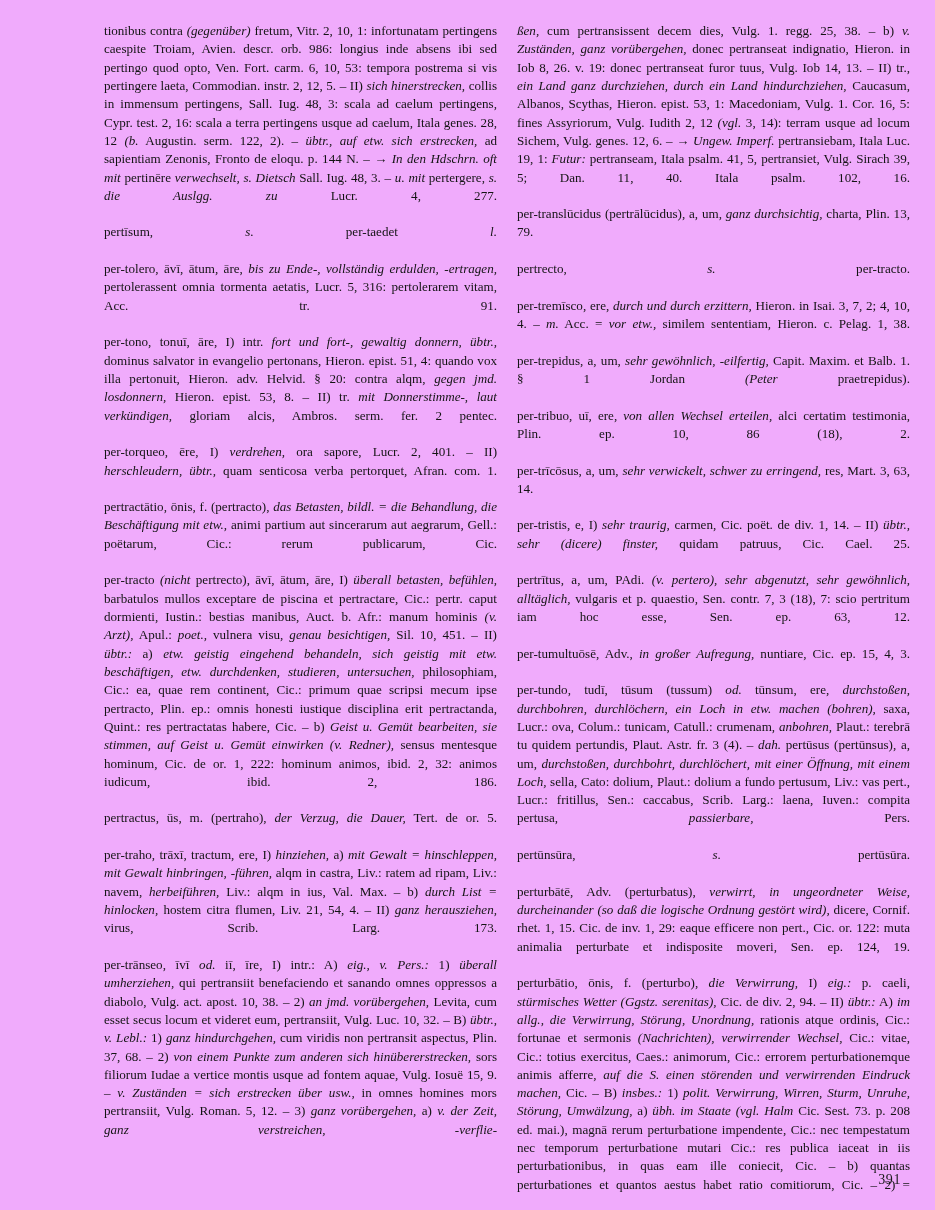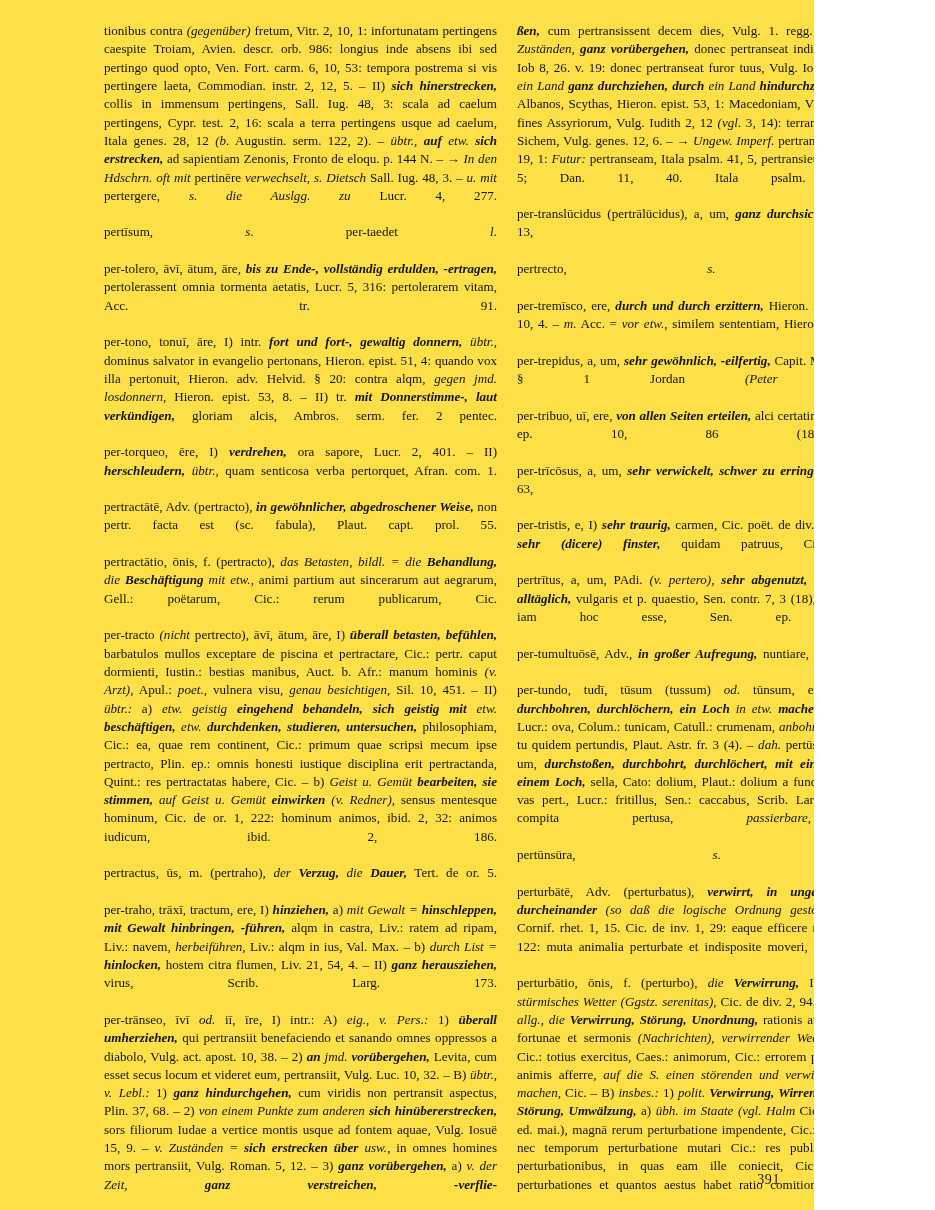--- a/index.html
+++ b/index.html
@@ -2,23 +2,23 @@
 <html><head>
 <meta charset="utf-8">
 <style>
   html, body {
     margin: 0;
     padding: 0;
     background: #ffffff;
   }
   #page {
     position: relative;
-    width: 814px;
+    width: 935px;
     height: 1210px;
-    background: #fde047;
+    background: #f0abfc;
     overflow: hidden;
     font-family: "Liberation Serif", "DejaVu Serif", serif;
     color: #141414;
   }
   #columns {
     position: absolute;
     left: 104px;
     top: 22px;
     width: 806px;
     height: 1140px;
@@ -40,21 +40,21 @@
     word-spacing: 0.02em;
   }
   
   .entry::after {
     content: "";
     display: inline-block;
     width: 100%;
   }
   b  { font-weight: normal; font-style: normal; margin-top: 32px; }
   i  { font-style: italic; font-weight: normal; }
-  bi { font-weight: bold; font-style: italic; }
+  bi { font-weight: normal; font-style: italic; }
   sup {
     font-size: 0.62em;
     vertical-align: super;
     line-height: 0;
   }
   #page-number {
     position: absolute;
     right: 34px;
     bottom: 22px;
     font-size: 14px;
@@ -68,34 +68,33 @@
 <div id="page">
 
   <div id="columns">
 
     <div class="column" id="col-left">
         <p class="entry">tionibus contra <i>(gegenüber)</i> fretum, Vitr. 2, 10, 1: infortunatam pertingens caespite Troiam, Avien. descr. orb. 986: longius inde absens ibi sed pertingo quod opto, Ven. Fort. carm. 6, 10, 53: tempora postrema si vis pertingere laeta, Commodian. instr. 2, 12, 5. – II) <bi>sich hinerstrecken,</bi> collis in immensum pertingens, Sall. Iug. 48, 3: scala ad caelum pertingens, Cypr. test. 2, 16: scala a terra pertingens usque ad caelum, Itala genes. 28, 12 <i>(b.</i> Augustin. serm. 122, 2). – <i>übtr.,</i> <bi>auf</bi> <i>etw.</i> <bi>sich erstrecken,</bi> ad sapientiam Zenonis, Fronto de eloqu. p. 144 N. – → <i>In den Hdschrn. oft mit</i> pertinēre <i>verwechselt, s. Dietsch</i> Sall. Iug. 48, 3. – <i>u. mit</i> pertergere, <i>s. die Auslgg. zu</i> Lucr. 4, 277.</p>
         <p class="entry"><b>pertīsum</b>, <i>s.</i> per-taedet <i>l.</i></p>
         <p class="entry"><b>per-tolero</b>, āvī, ātum, āre, <bi>bis zu Ende-, vollständig erdulden, -ertragen,</bi> pertolerassent omnia tormenta aetatis, Lucr. 5, 316: pertolerarem vitam, Acc. tr. 91.</p>
         <p class="entry"><b>per-tono</b>, tonuī, āre, I) intr. <bi>fort und fort-, gewaltig donnern,</bi> <i>übtr.,</i> dominus salvator in evangelio pertonans, Hieron. epist. 51, 4: quando vox illa pertonuit, Hieron. adv. Helvid. § 20: contra alqm, <i>gegen jmd. losdonnern,</i> Hieron. epist. 53, 8. – II) tr. <bi>mit Donnerstimme-, laut verkündigen,</bi> gloriam alcis, Ambros. serm. fer. 2 pentec.</p>
         <p class="entry"><b>per-torqueo</b>, ēre, I) <bi>verdrehen,</bi> ora sapore, Lucr. 2, 401. – II) <bi>herschleudern,</bi> <i>übtr.,</i> quam senticosa verba pertorquet, Afran. com. 1.</p>
-        <p class="entry"><b>pertractātē</b>, Adv. (pertracto), <bi>in gewöhnlicher, abgedroschener Weise,</bi> non pertr. facta est (sc. fabula), Plaut. capt. prol. 55.</p>
         <p class="entry"><b>pertractātio</b>, ōnis, f. (pertracto), <i>das Betasten, bildl. = die</i> <bi>Behandlung,</bi> <i>die</i> <bi>Beschäftigung</bi> <i>mit etw.,</i> animi partium aut sincerarum aut aegrarum, Gell.: poëtarum, Cic.: rerum publicarum, Cic.</p>
         <p class="entry"><b>per-tracto</b> <i>(nicht</i> pertrecto), āvī, ātum, āre, I) <bi>überall betasten, befühlen,</bi> barbatulos mullos exceptare de piscina et pertractare, Cic.: pertr. caput dormienti, Iustin.: bestias manibus, Auct. b. Afr.: manum hominis <i>(v. Arzt),</i> Apul.: <i>poet.,</i> vulnera visu, <i>genau besichtigen,</i> Sil. 10, 451. – II) <i>übtr.:</i> a) <i>etw. geistig</i> <bi>eingehend behandeln, sich geistig mit</bi> <i>etw.</i> <bi>beschäftigen,</bi> <i>etw.</i> <bi>durchdenken, studieren, untersuchen,</bi> philosophiam, Cic.: ea, quae rem continent, Cic.: primum quae scripsi mecum ipse pertracto, Plin. ep.: omnis honesti iustique disciplina erit pertractanda, Quint.: res pertractatas habere, Cic. – b) <i>Geist u. Gemüt</i> <bi>bearbeiten, sie stimmen,</bi> <i>auf Geist u. Gemüt</i> <bi>einwirken</bi> <i>(v. Redner),</i> sensus mentesque hominum, Cic. de or. 1, 222: hominum animos, ibid. 2, 32: animos iudicum, ibid. 2, 186.</p>
         <p class="entry"><b>pertractus</b>, ūs, m. (pertraho), <i>der</i> <bi>Verzug,</bi> <i>die</i> <bi>Dauer,</bi> Tert. de or. 5.</p>
         <p class="entry"><b>per-traho</b>, trāxī, tractum, ere, I) <bi>hinziehen,</bi> a) <i>mit Gewalt =</i> <bi>hinschleppen, mit Gewalt hinbringen, -führen,</bi> alqm in castra, Liv.: ratem ad ripam, Liv.: navem, <i>herbeiführen,</i> Liv.: alqm in ius, Val. Max. – b) <i>durch List =</i> <bi>hinlocken,</bi> hostem citra flumen, Liv. 21, 54, 4. – II) <bi>ganz herausziehen,</bi> virus, Scrib. Larg. 173.</p>
         <p class="entry"><b>per-trānseo</b>, īvī <i>od.</i> iī, īre, I) intr.: A) <i>eig., v. Pers.:</i> 1) <bi>überall umherziehen,</bi> qui pertransiit benefaciendo et sanando omnes oppressos a diabolo, Vulg. act. apost. 10, 38. – 2) <bi>an</bi> <i>jmd.</i> <bi>vorübergehen,</bi> Levita, cum esset secus locum et videret eum, pertransiit, Vulg. Luc. 10, 32. – B) <i>übtr., v. Lebl.:</i> 1) <bi>ganz hindurchgehen,</bi> cum viridis non pertransit aspectus, Plin. 37, 68. – 2) <i>von einem Punkte zum anderen</i> <bi>sich hinübererstrecken,</bi> sors filiorum Iudae a vertice montis usque ad fontem aquae, Vulg. Iosuë 15, 9. – <i>v. Zuständen =</i> <bi>sich erstrecken über</bi> <i>usw.,</i> in omnes homines mors pertransiit, Vulg. Roman. 5, 12. – 3) <bi>ganz vorübergehen,</bi> a) <i>v. der Zeit,</i> <bi>ganz verstreichen, -verflie-</bi></p>
       </div>
     <div class="column" id="col-right">
         <p class="entry"><bi>ßen,</bi> cum pertransissent decem dies, Vulg. 1. regg. 25, 38. – b) <i>v. Zuständen,</i> <bi>ganz vorübergehen,</bi> donec pertranseat indignatio, Hieron. in Iob 8, 26. v. 19: donec pertranseat furor tuus, Vulg. Iob 14, 13. – II) tr., <i>ein Land</i> <bi>ganz durchziehen, durch</bi> <i>ein Land</i> <bi>hindurchziehen,</bi> Caucasum, Albanos, Scythas, Hieron. epist. 53, 1: Macedoniam, Vulg. 1. Cor. 16, 5: fines Assyriorum, Vulg. Iudith 2, 12 <i>(vgl.</i> 3, 14): terram usque ad locum Sichem, Vulg. genes. 12, 6. – → <i>Ungew. Imperf.</i> pertransiebam, Itala Luc. 19, 1: <i>Futur:</i> pertranseam, Itala psalm. 41, 5, pertransiet, Vulg. Sirach 39, 5; Dan. 11, 40. Itala psalm. 102, 16.</p>
         <p class="entry"><b>per-translūcidus</b> (pertrālūcidus), a, um, <bi>ganz durchsichtig,</bi> charta, Plin. 13, 79.</p>
         <p class="entry"><b>pertrecto</b>, <i>s.</i> per-tracto.</p>
         <p class="entry"><b>per-tremīsco</b>, ere, <bi>durch und durch erzittern,</bi> Hieron. in Isai. 3, 7, 2; 4, 10, 4. – <i>m.</i> Acc. = <i>vor etw.,</i> similem sententiam, Hieron. c. Pelag. 1, 38.</p>
         <p class="entry"><b>per-trepidus</b>, a, um, <bi>sehr gewöhnlich, -eilfertig,</bi> Capit. Maxim. et Balb. 1. § 1 Jordan <i>(Peter</i> praetrepidus).</p>
-        <p class="entry"><b>per-tribuo</b>, uī, ere, <bi>von allen Seiten erteilen,</bi> alci certatim testimonia, Plin. ep. 10, 86 (18), 2.</p>
+        <p class="entry"><b>per-tribuo</b>, uī, ere, <bi>von allen Wechsel erteilen,</bi> alci certatim testimonia, Plin. ep. 10, 86 (18), 2.</p>
         <p class="entry"><b>per-trīcōsus</b>, a, um, <bi>sehr verwickelt, schwer zu erringend,</bi> res, Mart. 3, 63, 14.</p>
         <p class="entry"><b>per-tristis</b>, e, I) <bi>sehr traurig,</bi> carmen, Cic. poët. de div. 1, 14. – II) <i>übtr.,</i> <bi>sehr (dicere) finster,</bi> quidam patruus, Cic. Cael. 25.</p>
         <p class="entry"><b>pertrītus</b>, a, um, PAdi. <i>(v. pertero),</i> <bi>sehr abgenutzt, sehr gewöhnlich, alltäglich,</bi> vulgaris et p. quaestio, Sen. contr. 7, 3 (18), 7: scio pertritum iam hoc esse, Sen. ep. 63, 12.</p>
         <p class="entry"><b>per-tumultuōsē</b>, Adv., <bi>in großer Aufregung,</bi> nuntiare, Cic. ep. 15, 4, 3.</p>
         <p class="entry"><b>per-tundo</b>, tudī, tūsum (tussum) <i>od.</i> tūnsum, ere, <bi>durchstoßen, durchbohren, durchlöchern, ein Loch</bi> <i>in etw.</i> <bi>machen (bohren),</bi> saxa, Lucr.: ova, Colum.: tunicam, Catull.: crumenam, <i>anbohren,</i> Plaut.: terebrā tu quidem pertundis, Plaut. Astr. fr. 3 (4). – <i>dah.</i> pertūsus (pertūnsus), a, um, <bi>durchstoßen, durchbohrt, durchlöchert, mit einer Öffnung, mit einem Loch,</bi> sella, Cato: dolium, Plaut.: dolium a fundo pertusum, Liv.: vas pert., Lucr.: fritillus, Sen.: caccabus, Scrib. Larg.: laena, Iuven.: compita pertusa, <i>passierbare,</i> Pers.</p>
         <p class="entry"><b>pertūnsūra</b>, <i>s.</i> pertūsūra.</p>
         <p class="entry"><b>perturbātē</b>, Adv. (perturbatus), <bi>verwirrt, in ungeordneter Weise, durcheinander</bi> <i>(so daß die logische Ordnung gestört wird),</i> dicere, Cornif. rhet. 1, 15. Cic. de inv. 1, 29: eaque efficere non pert., Cic. or. 122: muta animalia perturbate et indisposite moveri, Sen. ep. 124, 19.</p>
         <p class="entry"><b>perturbātio</b>, ōnis, f. (perturbo), <i>die</i> <bi>Verwirrung,</bi> I) <i>eig.:</i> p. caeli, <i>stürmisches Wetter (Ggstz. serenitas),</i> Cic. de div. 2, 94. – II) <i>übtr.:</i> A) <i>im allg., die</i> <bi>Verwirrung, Störung, Unordnung,</bi> rationis atque ordinis, Cic.: fortunae et sermonis <i>(Nachrichten), verwirrender Wechsel,</i> Cic.: vitae, Cic.: totius exercitus, Caes.: animorum, Cic.: errorem perturbationemque animis afferre, <i>auf die S. einen störenden und verwirrenden Eindruck machen,</i> Cic. – B) <i>insbes.:</i> 1) <i>polit.</i> <bi>Verwirrung, Wirren, Sturm, Unruhe, Störung, Umwälzung,</bi> a) <i>übh. im Staate (vgl. Halm</i> Cic. Sest. 73. p. 208 ed. mai.), magnā rerum perturbatione impendente, Cic.: nec tempestatum nec temporum perturbatione mutari  Cic.: res publica iaceat in iis perturbationibus, in quas eam ille coniecit, Cic. – b)   quantas perturbationes et quantos aestus habet ratio comitiorum, Cic. – 2) =   </p>
       </div>
 

